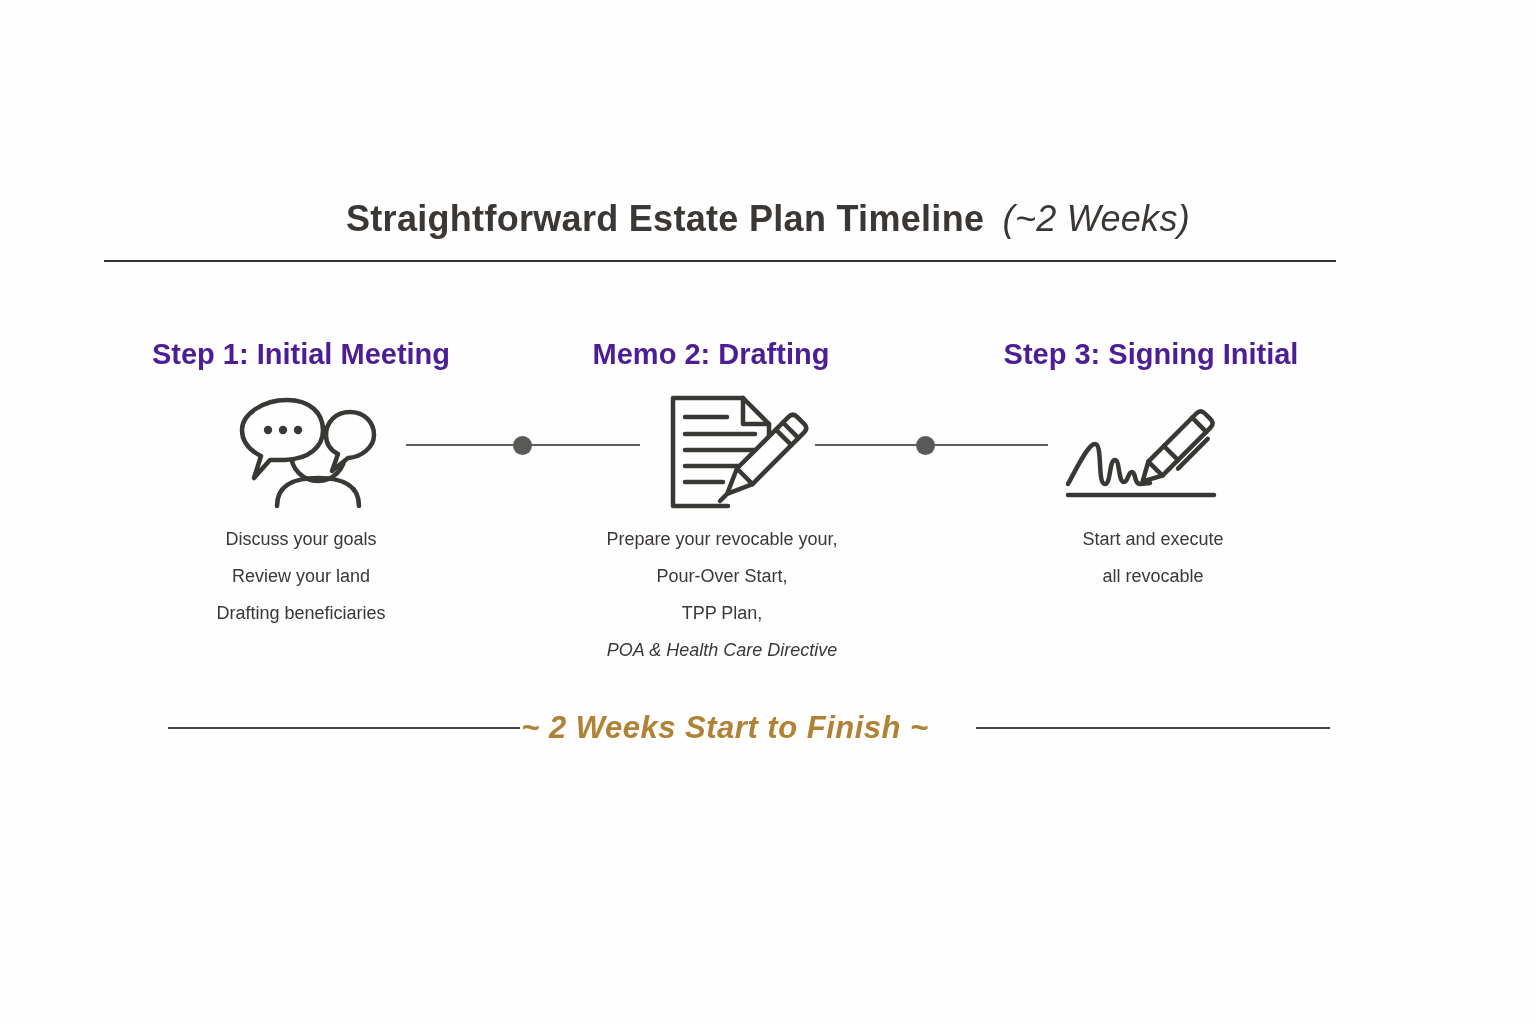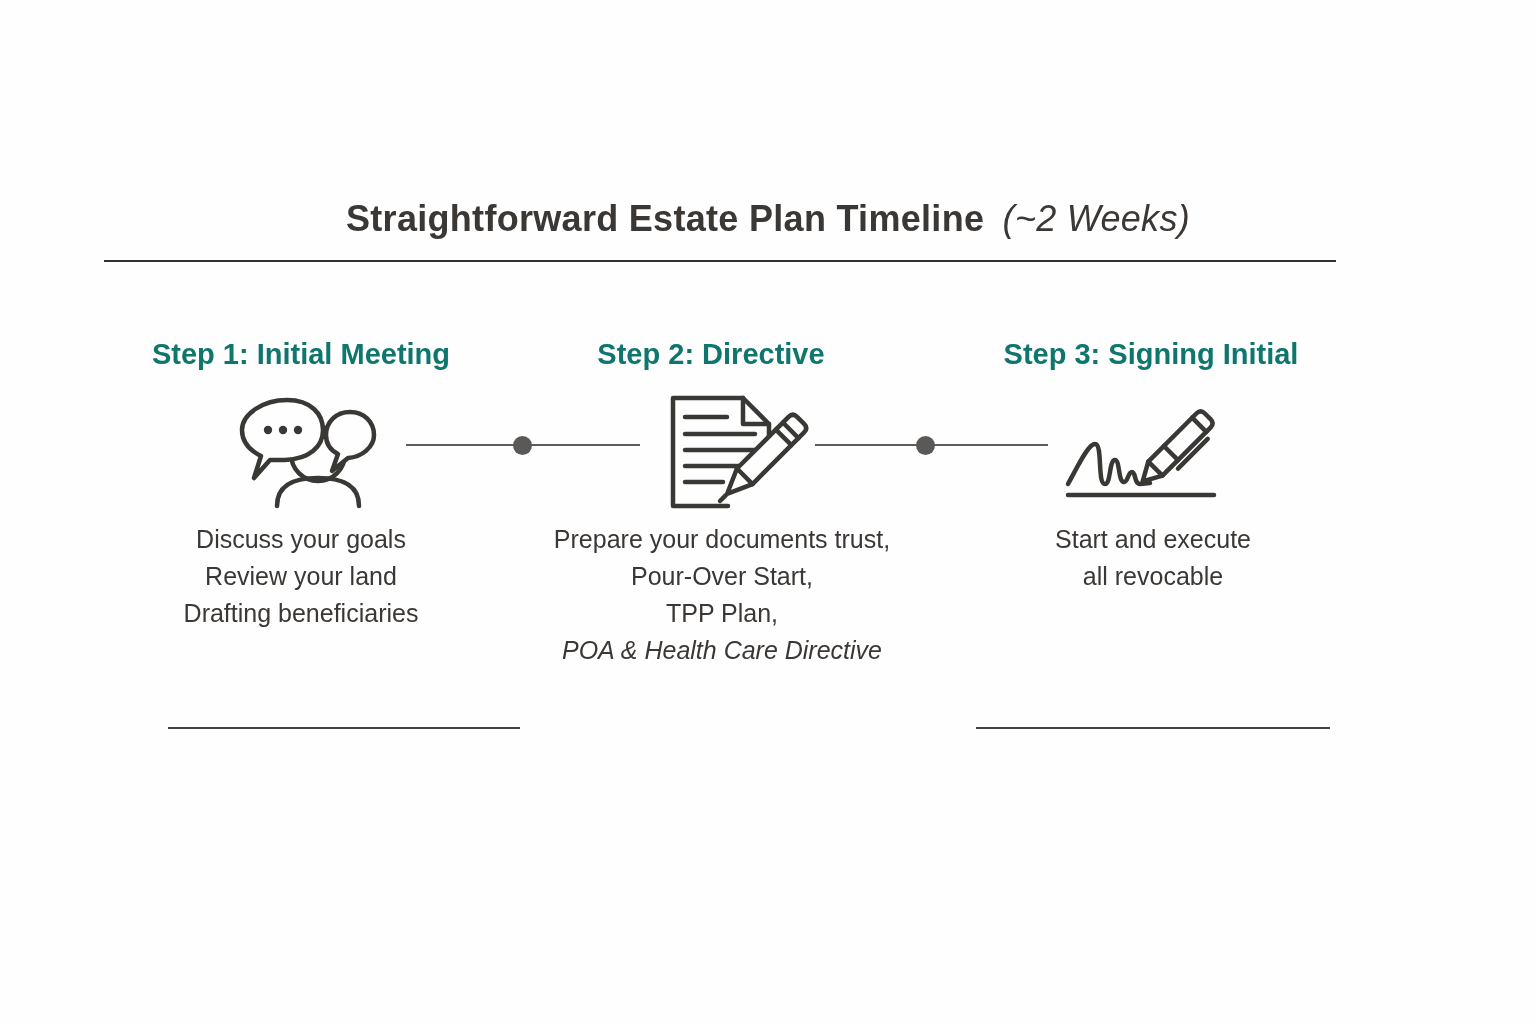--- a/index.html
+++ b/index.html
@@ -42,21 +42,21 @@
     height: 2px;
     background: #35322f;
   }
 
   
   .step-heading {
     position: absolute;
     top: 338px;
     font-size: 29px;
     font-weight: 700;
-    color: #0f766e;
+    color: #4c1d95;
     text-align: center;
     white-space: nowrap;
     transform: translateX(-50%);
   }
   #heading-1 { left: 301px; }
   #heading-2 { left: 711px; }
   #heading-3 { left: 1151px; }
 
   
   .step-icon {
@@ -87,21 +87,21 @@
   }
   #connector-dot-1 { left: 513px; }
   #connector-dot-2 { left: 916px; }
 
   
   .step-desc {
     position: absolute;
     top: 521px;
     transform: translateX(-50%);
     text-align: center;
-    font-size: 25px;
+    font-size: 18px;
     line-height: 37px;
     color: #3b3734;
     white-space: nowrap;
   }
   #desc-1 { left: 301px; }
   #desc-2 { left: 722px; }
   #desc-3 { left: 1153px; }
   .step-desc .italic { font-style: italic; }
 
   
@@ -131,21 +131,21 @@
 
 <div class="canvas">
 
   <div class="title">
     <span>Straightforward Estate Plan Timeline</span>
     <span class="suffix">(~2 Weeks)</span>
   </div>
   <div class="title-rule"></div>
 
   <div class="step-heading" id="heading-1">Step 1: Initial Meeting</div>
-  <div class="step-heading" id="heading-2">Step 2: Directive</div>
+  <div class="step-heading" id="heading-2">Memo 2: Drafting</div>
   <div class="step-heading" id="heading-3">Step 3: Signing Initial</div>
 
   <div class="step-icon" id="icon-1">
     <svg width="152" height="118" viewBox="0 0 152 118">
       <g stroke="#3a3835" stroke-width="4.5" fill="none" stroke-linecap="round" stroke-linejoin="round">
 
         <circle cx="93" cy="62" r="27"></circle>
         <path d="M52 114 C52 92 70 86 93 86 C116 86 134 92 134 114"></path>
 
         <path d="M62 8 C86 8 98 22 98 38 C98 55 84 67 60 68 L45 68 L29 86 L36 64 C24 58 17 49 17 38 C17 22 38 8 62 8 Z" fill="#fefefe"></path>
@@ -207,26 +207,27 @@
   <div class="connector-dot" id="connector-dot-1"></div>
   <div class="connector-line" id="connector-line-2"></div>
   <div class="connector-dot" id="connector-dot-2"></div>
 
   <div class="step-desc" id="desc-1">
     <div>Discuss your goals</div>
     <div>Review your land</div>
     <div>Drafting beneficiaries</div>
   </div>
   <div class="step-desc" id="desc-2">
-    <div>Prepare your documents trust,</div>
+    <div>Prepare your revocable your,</div>
     <div>Pour-Over Start,</div>
     <div>TPP Plan,</div>
     <div class="italic">POA &amp; Health Care Directive</div>
   </div>
   <div class="step-desc" id="desc-3">
     <div>Start and execute</div>
     <div>all revocable</div>
   </div>
 
   <div class="footer-line" id="footer-line-left"></div>
+  <div class="footer-label">~ 2 Weeks Start to Finish ~</div>
   <div class="footer-line" id="footer-line-right"></div>
 
 </div>
 
 </body></html>

